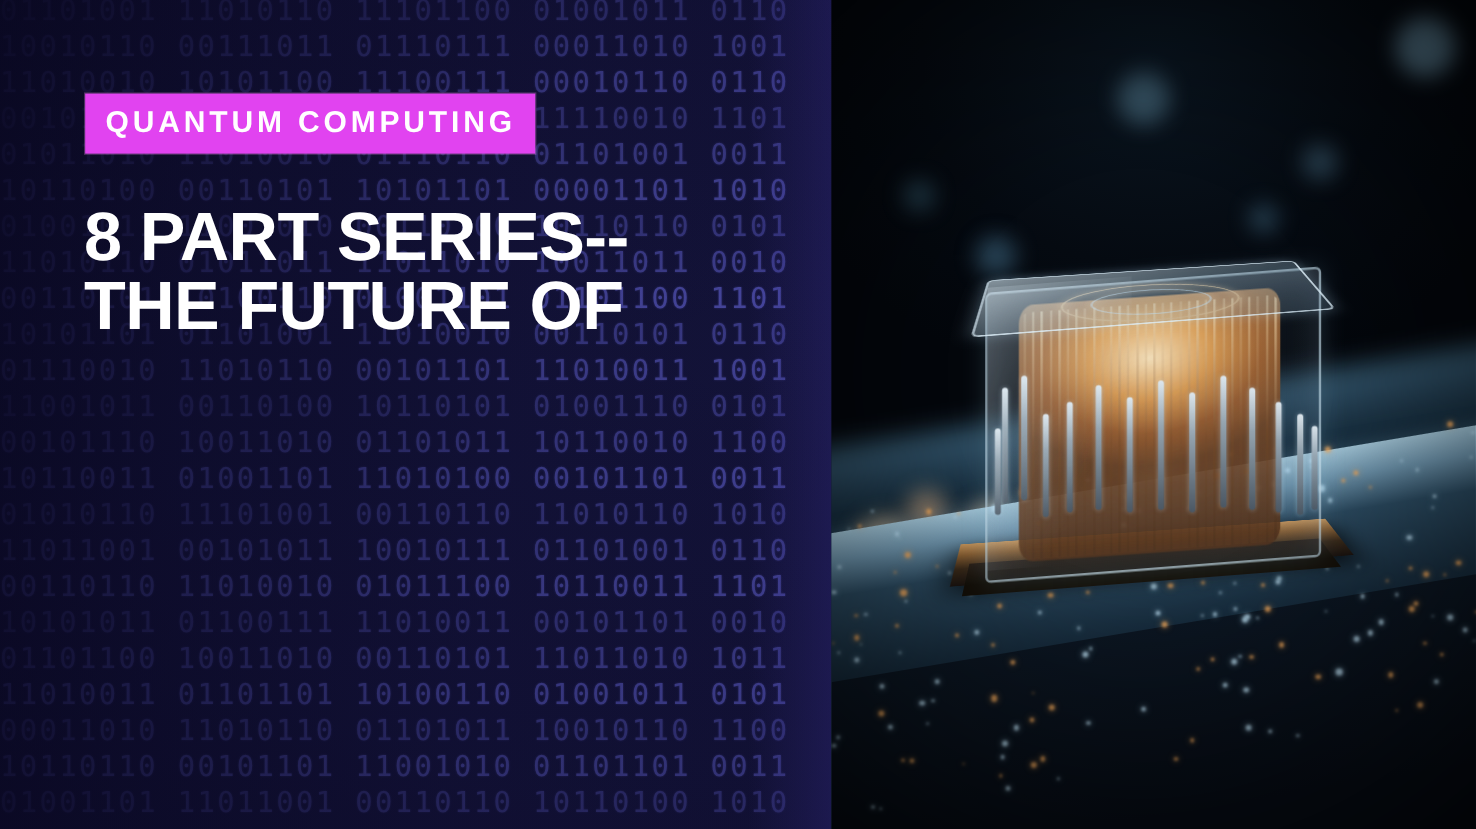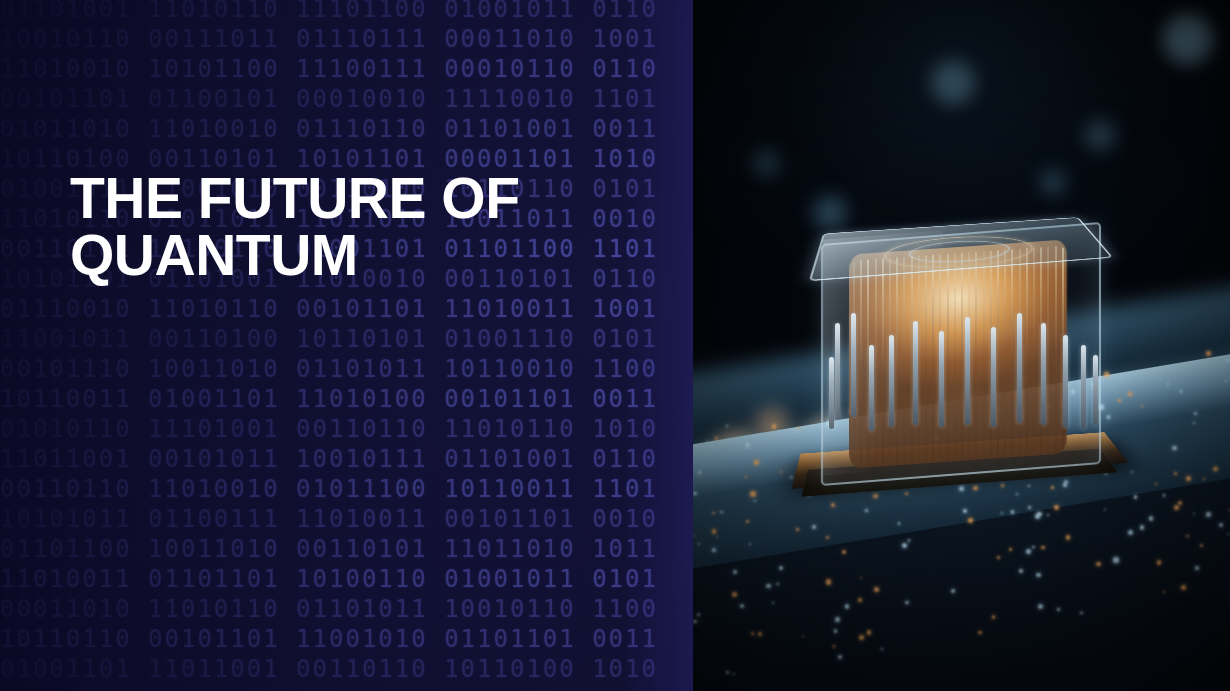--- a/index.html
+++ b/index.html
@@ -287,24 +287,27 @@
 <body>
 
 <div id="slide">
 
   <div class="left-panel">
     <div class="binary-layer" id="binary-layer"><div class="binary-row" style="opacity: 0.62;">01101001 11010110 11101100 01001011 0110</div><div class="binary-row" style="opacity: 0.76;">10010110 00111011 01110111 00011010 1001</div><div class="binary-row" style="opacity: 0.91;">11010010 10101100 11100111 00010110 0110</div><div class="binary-row" style="opacity: 0.66;">00101101 01100101 00010010 11110010 1101</div><div class="binary-row" style="opacity: 0.8;">01011010 11010010 01110110 01101001 0011</div><div class="binary-row" style="opacity: 0.94;">10110100 00110101 10101101 00001101 1010</div><div class="binary-row" style="opacity: 0.69;">01001011 11001010 00110100 10110110 0101</div><div class="binary-row" style="opacity: 0.83;">11010110 01011011 11011010 10011011 0010</div><div class="binary-row" style="opacity: 0.98;">00110101 10100110 01001101 01101100 1101</div><div class="binary-row" style="opacity: 0.73;">10101101 01101001 11010010 00110101 0110</div><div class="binary-row" style="opacity: 0.87;">01110010 11010110 00101101 11010011 1001</div><div class="binary-row" style="opacity: 0.62;">11001011 00110100 10110101 01001110 0101</div><div class="binary-row" style="opacity: 0.76;">00101110 10011010 01101011 10110010 1100</div><div class="binary-row" style="opacity: 0.91;">10110011 01001101 11010100 00101101 0011</div><div class="binary-row" style="opacity: 0.66;">01010110 11101001 00110110 11010110 1010</div><div class="binary-row" style="opacity: 0.8;">11011001 00101011 10010111 01101001 0110</div><div class="binary-row" style="opacity: 0.94;">00110110 11010010 01011100 10110011 1101</div><div class="binary-row" style="opacity: 0.69;">10101011 01100111 11010011 00101101 0010</div><div class="binary-row" style="opacity: 0.83;">01101100 10011010 00110101 11011010 1011</div><div class="binary-row" style="opacity: 0.98;">11010011 01101101 10100110 01001011 0101</div><div class="binary-row" style="opacity: 0.73;">00011010 11010110 01101011 10010110 1100</div><div class="binary-row" style="opacity: 0.87;">10110110 00101101 11001010 01101101 0011</div><div class="binary-row" style="opacity: 0.62;">01001101 11011001 00110110 10110100 1010</div></div>
     <div class="panel-shade"></div>
     <div class="panel-edge-glow"></div>
   </div>
 
+  <div class="eyebrow-banner">
+    <div class="eyebrow-text">QUANTUM COMPUTING</div>
+  </div>
 
   <div class="headline">
+    <span class="headline-line">8 PART SERIES--</span>
     <span class="headline-line">THE FUTURE OF</span>
-    <span class="headline-line">QUANTUM</span>
   </div>
 
 
   <div class="photo">
     <div class="ph-bg"></div>
     <div id="bokeh-host">
         <div class="bokeh" style="left: 18px; top: 430px; width: 52px; height: 52px; background: rgb(232, 169, 106);"></div>
         <div class="bokeh" style="left: 62px; top: 408px; width: 34px; height: 34px; background: rgb(207, 143, 88);"></div>
         <div class="bokeh" style="left: 112px; top: 418px; width: 40px; height: 40px; background: rgb(216, 154, 98);"></div>
         <div class="bokeh" style="left: 168px; top: 412px; width: 44px; height: 44px; background: rgb(185, 201, 214);"></div>

